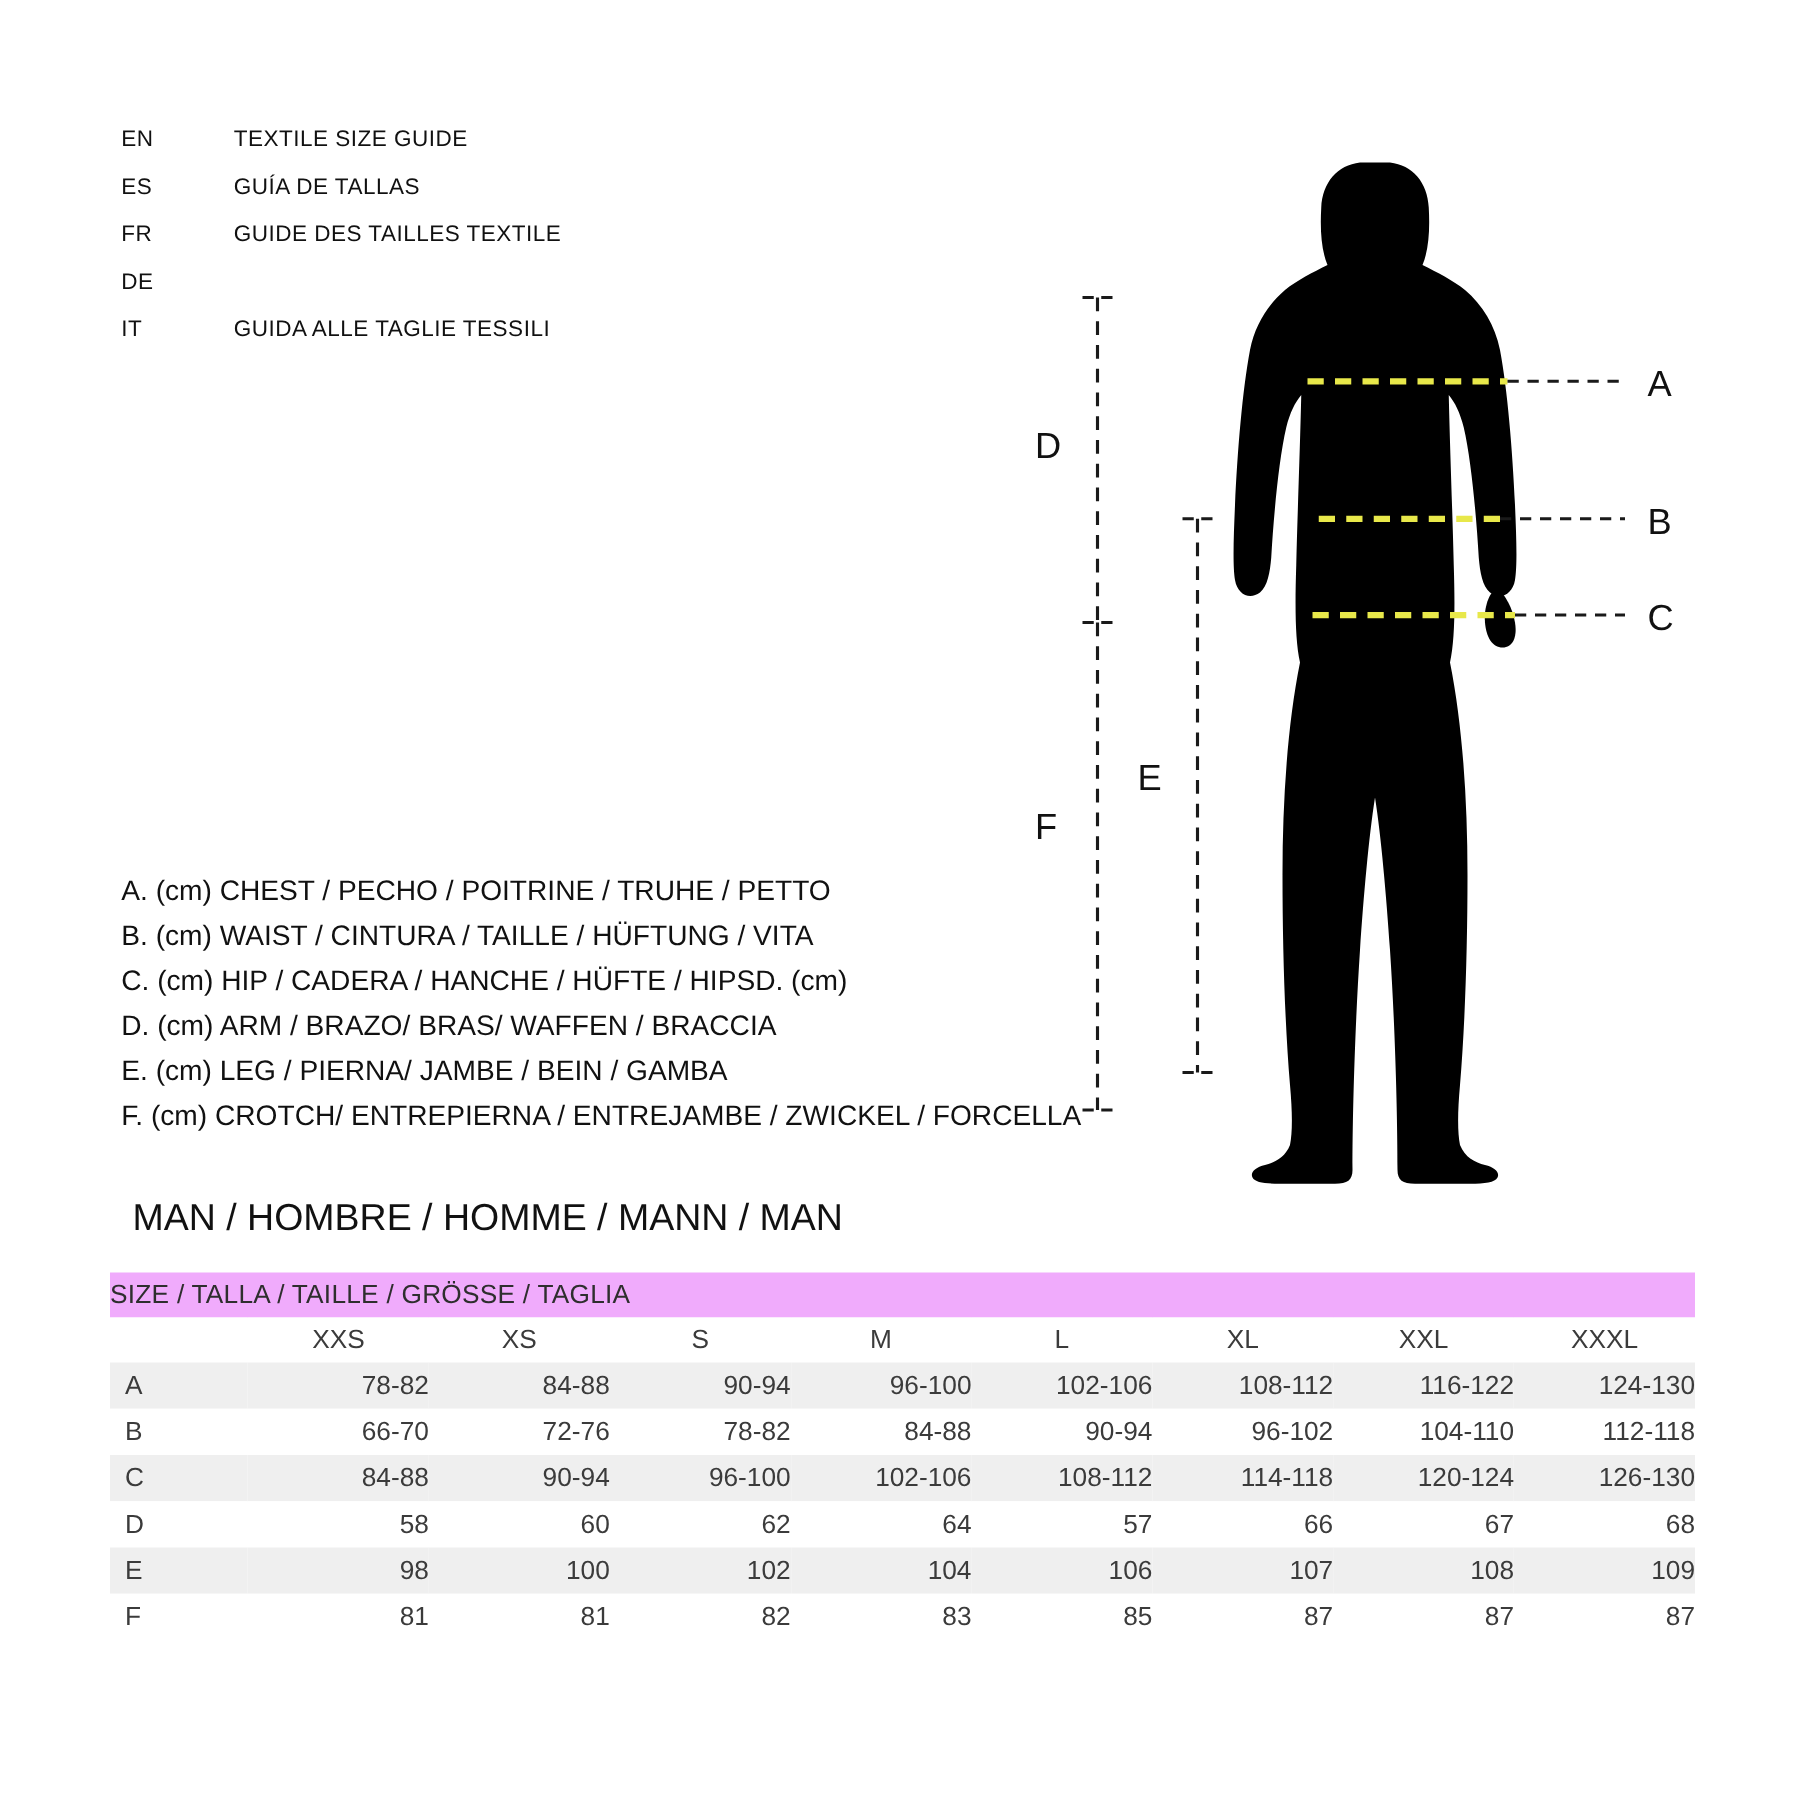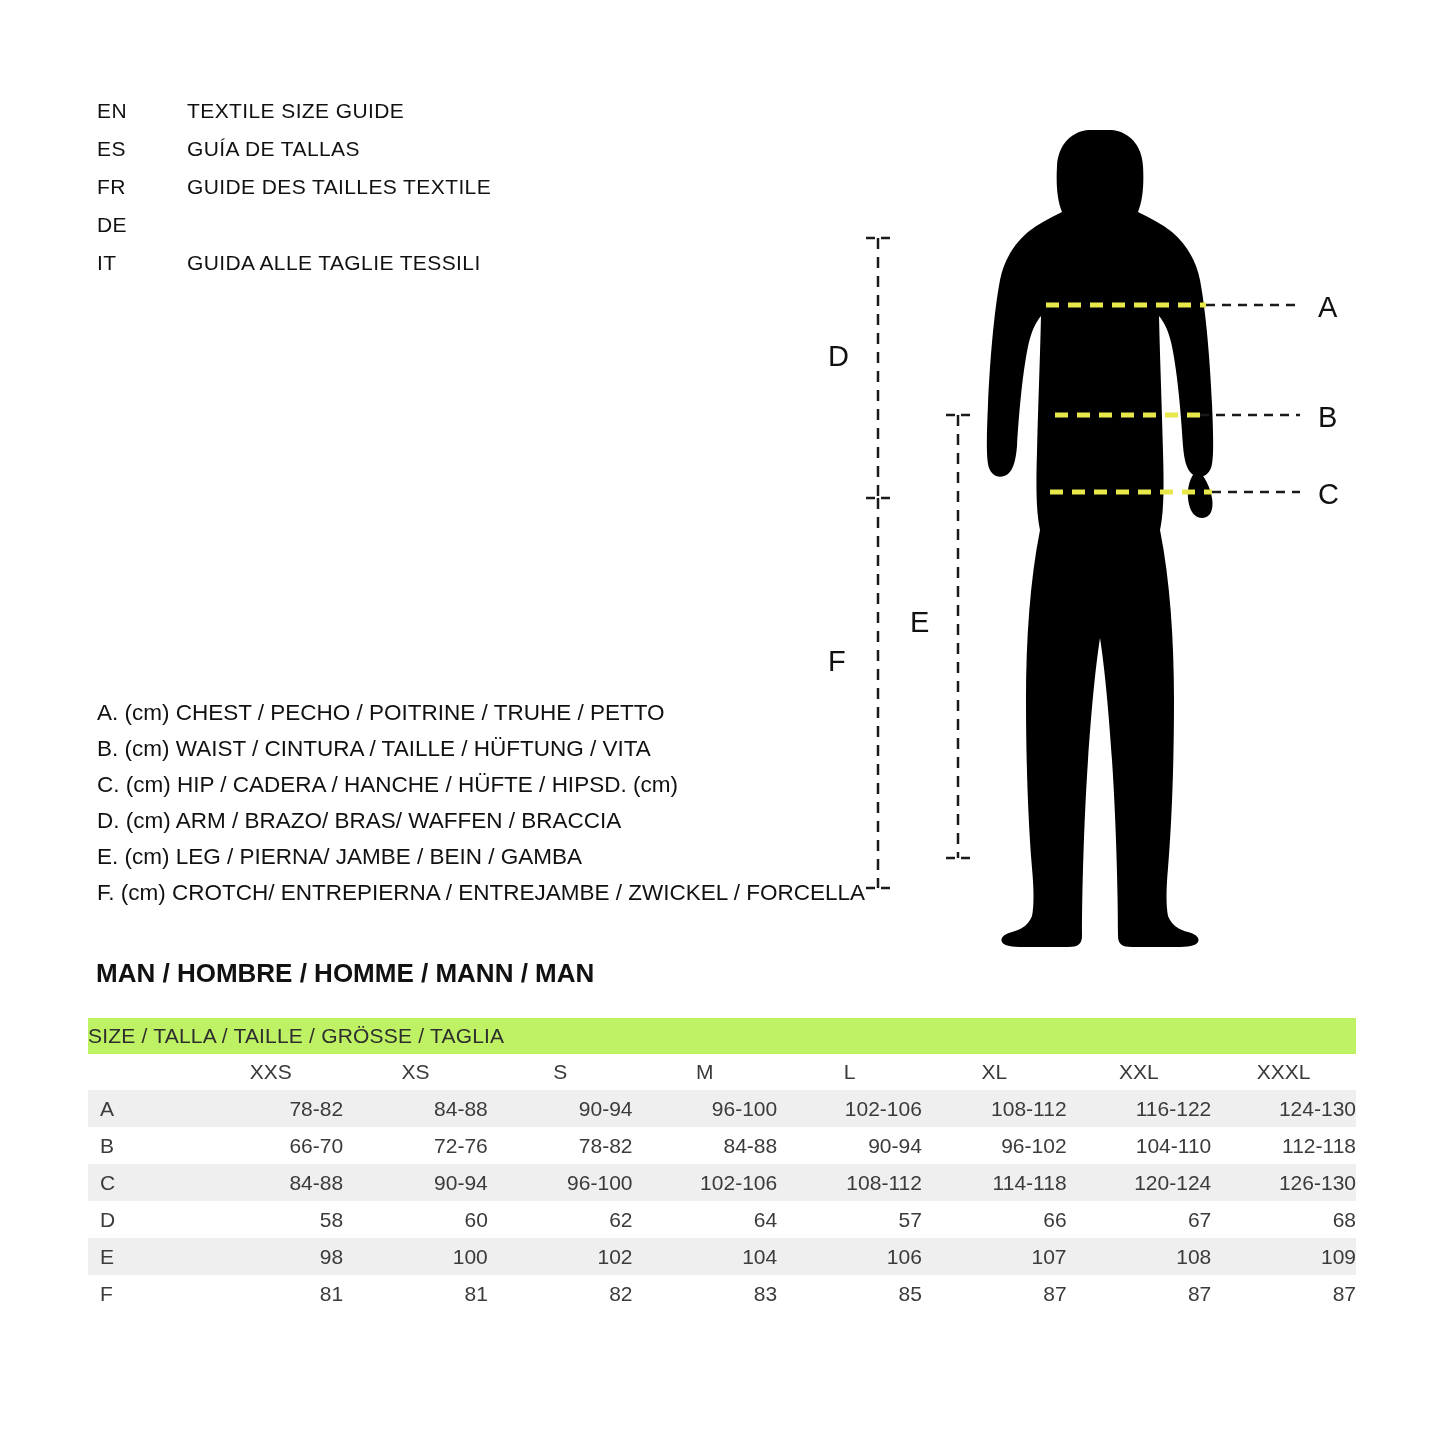--- a/index.html
+++ b/index.html
@@ -19,21 +19,21 @@
   
   #title-block {
     position: absolute;
     left: 97px;
     top: 92px;
     width: 640px;
   }
   .title-row {
     display: flex;
     align-items: baseline;
-    font-size: 21px;
+    font-size: 18px;
     line-height: 38px;
     letter-spacing: 0.4px;
     color: #111111;
   }
   .title-lang {
     width: 90px;
     flex: 0 0 90px;
   }
   .title-text { flex: 1; }
 
@@ -45,26 +45,25 @@
     width: 800px;
   }
   .legend-row {
     font-size: 22.5px;
     line-height: 36px;
     color: #111111;
     white-space: nowrap;
   }
   #gender-label {
     position: absolute;
-    left: 96px;
+    left: 106px;
     top: 958px;
-    font-size: 26px;
+    font-size: 30px;
     color: #111111;
     white-space: nowrap;
-    font-weight: bold;
   }
 
   
   #figure-area {
     position: absolute;
     left: 800px;
     top: 60px;
     width: 600px;
     height: 900px;
   }
@@ -82,21 +81,21 @@
     width: 1268px;
     border-collapse: collapse;
     font-size: 21px;
     color: #3b3b3b;
   }
   #size-table td, #size-table th {
     padding: 0;
     margin: 0;
   }
   .tbl-head-row td {
-    background: #bef264;
+    background: #f0abfc;
     color: #2e2e2e;
     font-size: 21px;
     height: 36px;
     text-align: left;
     padding-left: 12px;
     letter-spacing: 0.2px;
   }
   .tbl-sizes-row td {
     height: 36px;
     text-align: center;

